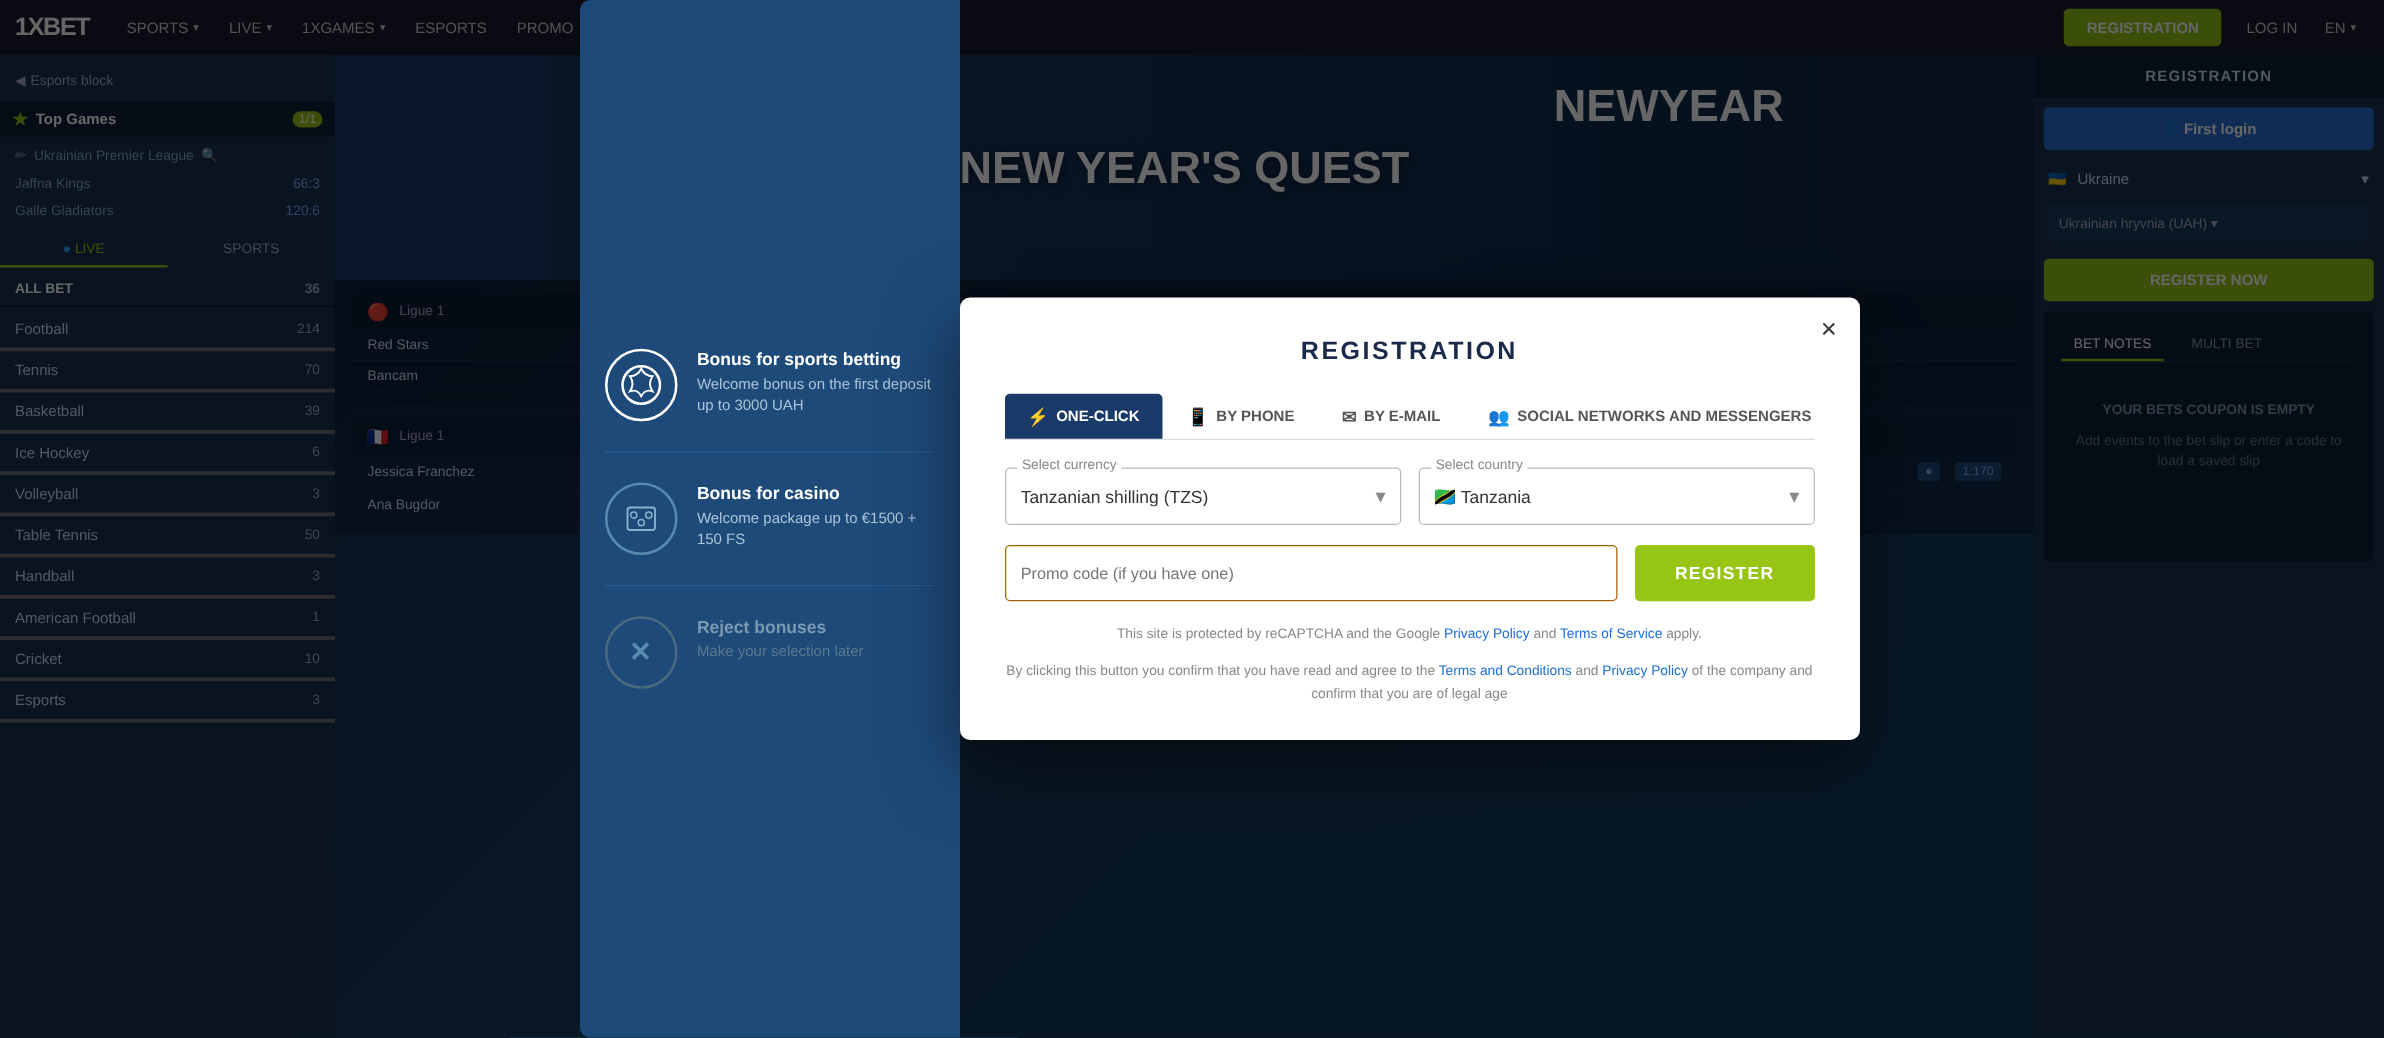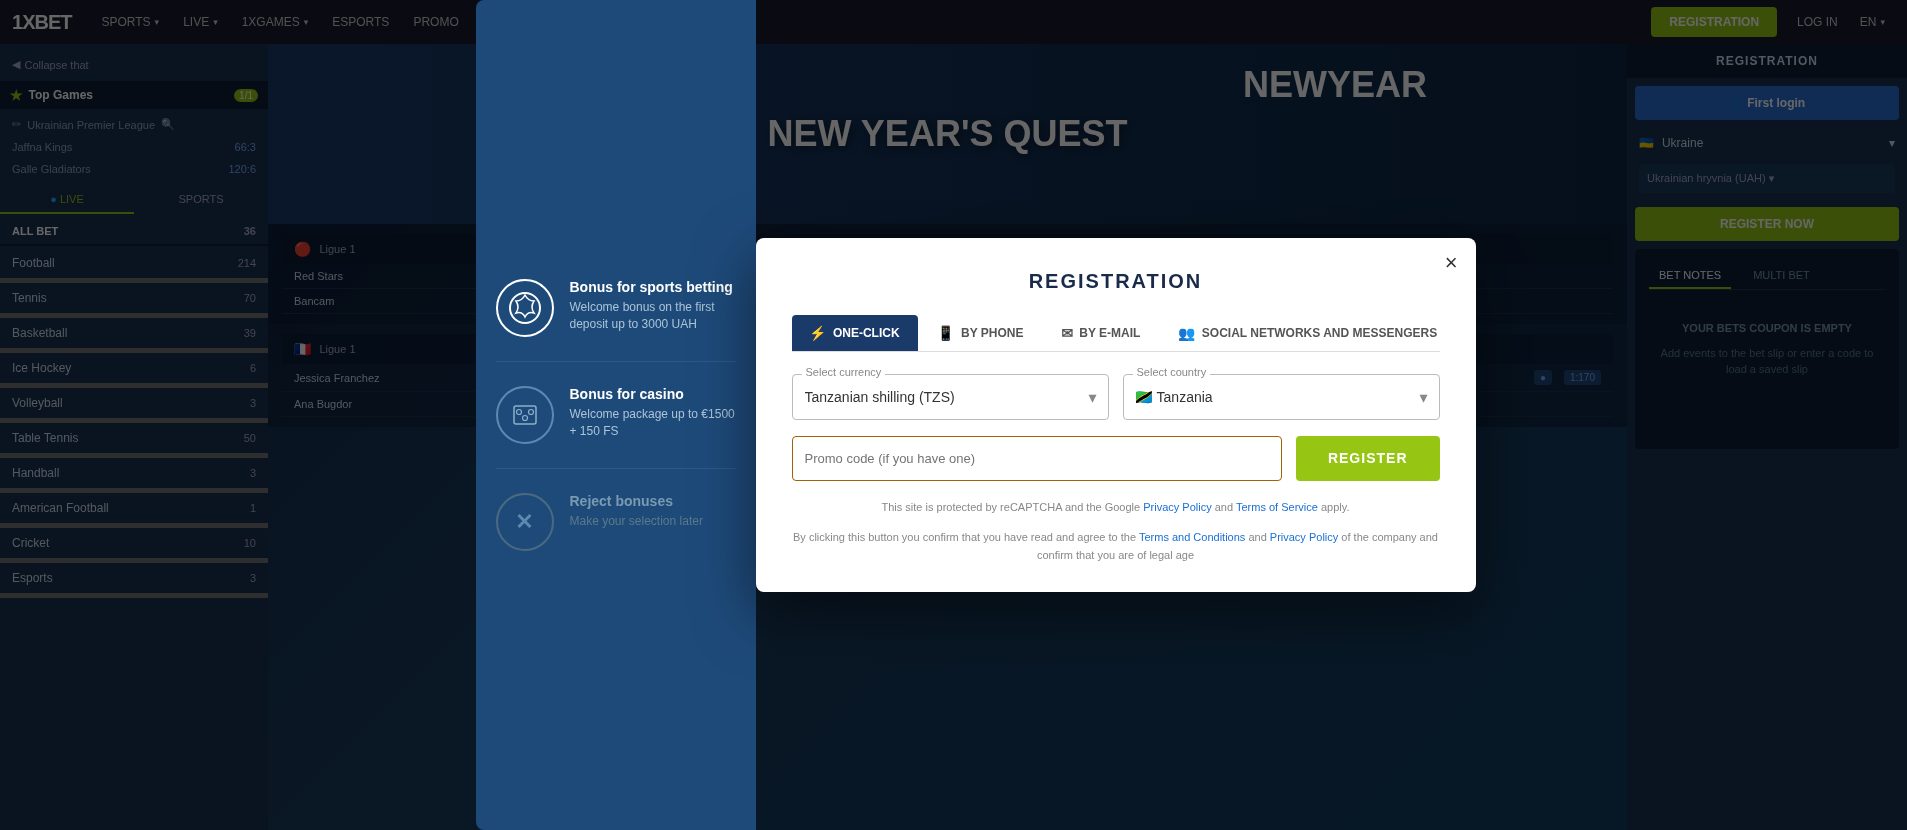--- a/index.html
+++ b/index.html
@@ -132,21 +132,21 @@
       border-bottom: 2px solid #97c514;
     }
     .sidebar-sport-item {
       padding: 8px 12px;
       color: #cde;
       font-size: 12px;
       cursor: pointer;
       display: flex;
       align-items: center;
       justify-content: space-between;
-      border-bottom: 5px solid #737373;
+      border-bottom: 3px solid #737373;
     }
     .sport-count { color: #aac; font-size: 11px; }
 
     
     .main-content {
       flex: 1;
       overflow: hidden;
       position: relative;
     }
     .banner-area {
@@ -473,21 +473,21 @@
     <span>EN</span>
     <span class="chevron">▾</span>
   </div>
 </nav>
 
 <div class="main-bg">
 
   <div class="sidebar">
     <div class="sidebar-collapse">
       <span>◀</span>
-      <span>Collapse that</span>
+      <span>Esports block</span>
     </div>
     <div class="sidebar-section">
       <div class="sidebar-section-title">
         <span class="icon">★</span>
         <span>Top Games</span>
       </div>
       <span class="sidebar-badge">1/1</span>
     </div>
     <div class="sidebar-sub-item">
       <span>✏</span>
@@ -618,21 +618,21 @@
       <div class="betslip-empty">
         <div style="font-weight:bold;color:#7a9ab0;margin-bottom:8px;">YOUR BETS COUPON IS EMPTY</div>
         <div>Add events to the bet slip or enter a code to load a saved slip</div>
       </div>
     </div>
   </div>
 </div>
 
 <div class="overlay">
 
-  <div style="background:#1e4a7a;width:280px;border-radius:8px 0 0 8px;padding:24px 20px;align-self:stretch;display:flex;flex-direction:column;justify-content:center;margin-left:44px;">
+  <div style="background:#1e4a7a;width:304px;border-radius:8px 0 0 8px;padding:24px 20px;align-self:stretch;display:flex;flex-direction:column;justify-content:center;margin-left:44px;">
     <div class="bonus-item" style="cursor:pointer;">
       <div class="bonus-icon active">
         <svg width="34" height="34" viewBox="0 0 34 34" fill="none">
           <circle cx="17" cy="17" r="15" stroke="white" stroke-width="2" fill="none"></circle>
           <path d="M17 4 Q20 10 26 10 Q22 16 26 22 Q20 20 17 26 Q14 20 8 22 Q12 16 8 10 Q14 10 17 4Z" fill="none" stroke="white" stroke-width="1.5"></path>
         </svg>
       </div>
       <div>
         <div class="bonus-title">Bonus for sports betting</div>
         <div class="bonus-desc">Welcome bonus on the first deposit up to 3000 UAH</div>

